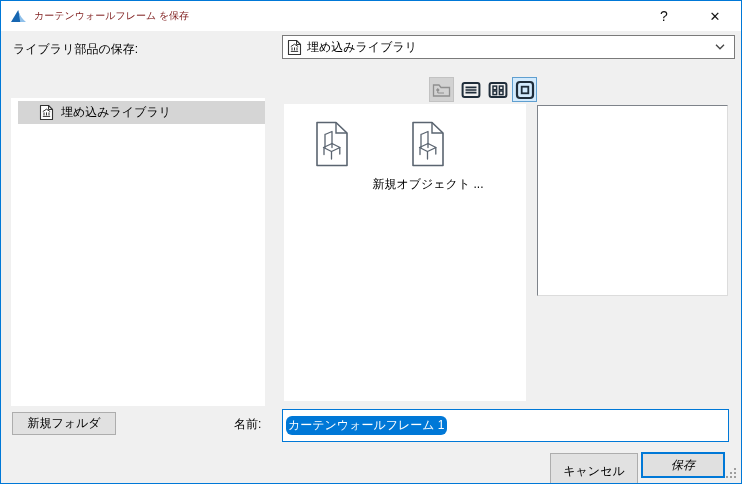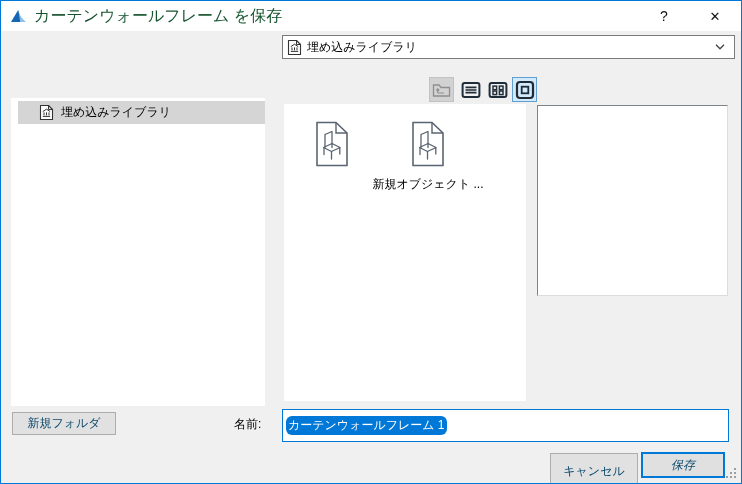--- a/index.html
+++ b/index.html
@@ -5,21 +5,21 @@
   html,body{margin:0;padding:0;background:#cfd8dc;font-family:"Liberation Sans","DejaVu Sans",sans-serif;}
   *{box-sizing:border-box;}
   .window{
     position:relative;width:742px;height:484px;margin:0 auto;
     background:#f0f0f0;border:1px solid #0078d7;overflow:hidden;
     font-size:12px;color:#000;
   }
   
   .titlebar{position:absolute;top:0;left:0;right:0;height:30px;background:#fff;display:flex;align-items:center;}
   .app-icon{margin:0 7px 0 9px;width:17px;height:16px;display:inline-block;}
-  .title-text{font-size:16px;color:#14532d;text-align:right;}
+  .title-text{font-size:10px;color:#7f1d1d;text-align:right;}
   .cap-btn{position:absolute;top:0;height:30px;width:40px;display:flex;align-items:center;justify-content:center;
            font-size:14px;color:#111;cursor:default;background:transparent;border:none;}
   .cap-help{right:57px;}
   .cap-close{right:6px;font-size:13px;}
   
   .type-label{position:absolute;left:12px;top:40px;}
   .combo{position:absolute;left:281px;top:34px;width:453px;height:24px;background:#fff;
          border:1px solid #7a7a7a;display:flex;align-items:center;}
   .combo .lib-ic{margin-left:4px;flex:0 0 auto;display:inline-flex;}
   .combo .combo-text{margin-left:5px;flex:1;}
@@ -33,21 +33,21 @@
   
   .sidebar{position:absolute;left:10px;top:97px;width:254px;height:308px;background:#fff;}
   .side-row{margin:3px 0 0 7px;height:23px;width:247px;background:#d5d5d5;display:flex;align-items:center;padding-left:21px;}
   .side-row .lbl{margin-left:7px;}
   .filelist{position:absolute;left:283px;top:103px;width:242px;height:297px;background:#fff;display:flex;align-items:flex-start;padding-top:17px;}
   .file-item{width:96px;display:flex;flex-direction:column;align-items:center;}
   .file-item .flbl{margin-top:9px;white-space:nowrap;}
   .preview{position:absolute;left:536px;top:104px;width:191px;height:191px;background:#fff;
            border:1px solid;border-color:#7e838a #dcdcdc #dcdcdc #7e838a;}
   
-  .btn{background:#e1e1e1;border:1px solid #adadad;font-size:12px;font-family:inherit;color:#0c4a6e;
+  .btn{background:#e1e1e1;border:1px solid #adadad;font-size:12px;font-family:inherit;color:#000000;
        display:flex;align-items:center;justify-content:center;}
   .newfolder-btn{position:absolute;left:11px;top:411px;width:104px;height:23px;}
   .name-label{position:absolute;left:233px;top:415px;}
   .name-input{position:absolute;left:281px;top:408px;width:447px;height:33px;background:#fff;
               border:1px solid #0078d7;display:flex;align-items:center;padding-left:3px;}
   .sel-text{background:#0078d7;color:#fff;padding:1px 2px;border-radius:6px;}
   .cancel-btn{position:absolute;left:549px;top:452px;width:88px;height:36px;}
   .save-btn{position:absolute;left:640px;top:451px;width:84px;height:26px;border:2px solid #0078d7;background:#e0e0e0;font-style:italic;}
   .grip{position:absolute;right:4px;bottom:4px;width:12px;height:12px;}
   svg{display:block;}
@@ -62,20 +62,21 @@
       <svg width="17" height="16" viewBox="0 0 17 16">
         <path d="M1,14 L8.2,2 L11.5,14 Z" fill="#1766b1"></path>
         <path d="M8.6,3.6 C9.8,7.6 12.6,11.6 16,14 L10.2,14 Z" fill="#8fc0ea"></path>
       </svg>
     </span>
     <span class="title-text">カーテンウォールフレーム を保存</span>
     <button class="cap-btn cap-help">?</button>
     <button class="cap-btn cap-close">✕</button>
   </div>
 
+  <span class="type-label">ライブラリ部品の保存:</span>
   <div class="combo">
     <span class="lib-ic">
       <svg width="15" height="17" viewBox="0 0 15 17">
         <path d="M1.5,1.5 h8 l4,4 v10 h-12 z" fill="#fff" stroke="#333" stroke-width="1.1" stroke-linejoin="round"></path>
         <path d="M9.5,1.5 v4 h4" fill="none" stroke="#333" stroke-width="1"></path>
         <path d="M3.8,7.6 L7.5,5.2 L11.2,7.6" fill="none" stroke="#333" stroke-width="1"></path>
         <path d="M5,8.4 v3 M7.5,8.4 v3 M10,8.4 v3" stroke="#333" stroke-width="1"></path>
         <path d="M3.8,12.4 h7.4" stroke="#333" stroke-width="1"></path>
       </svg>
     </span>

